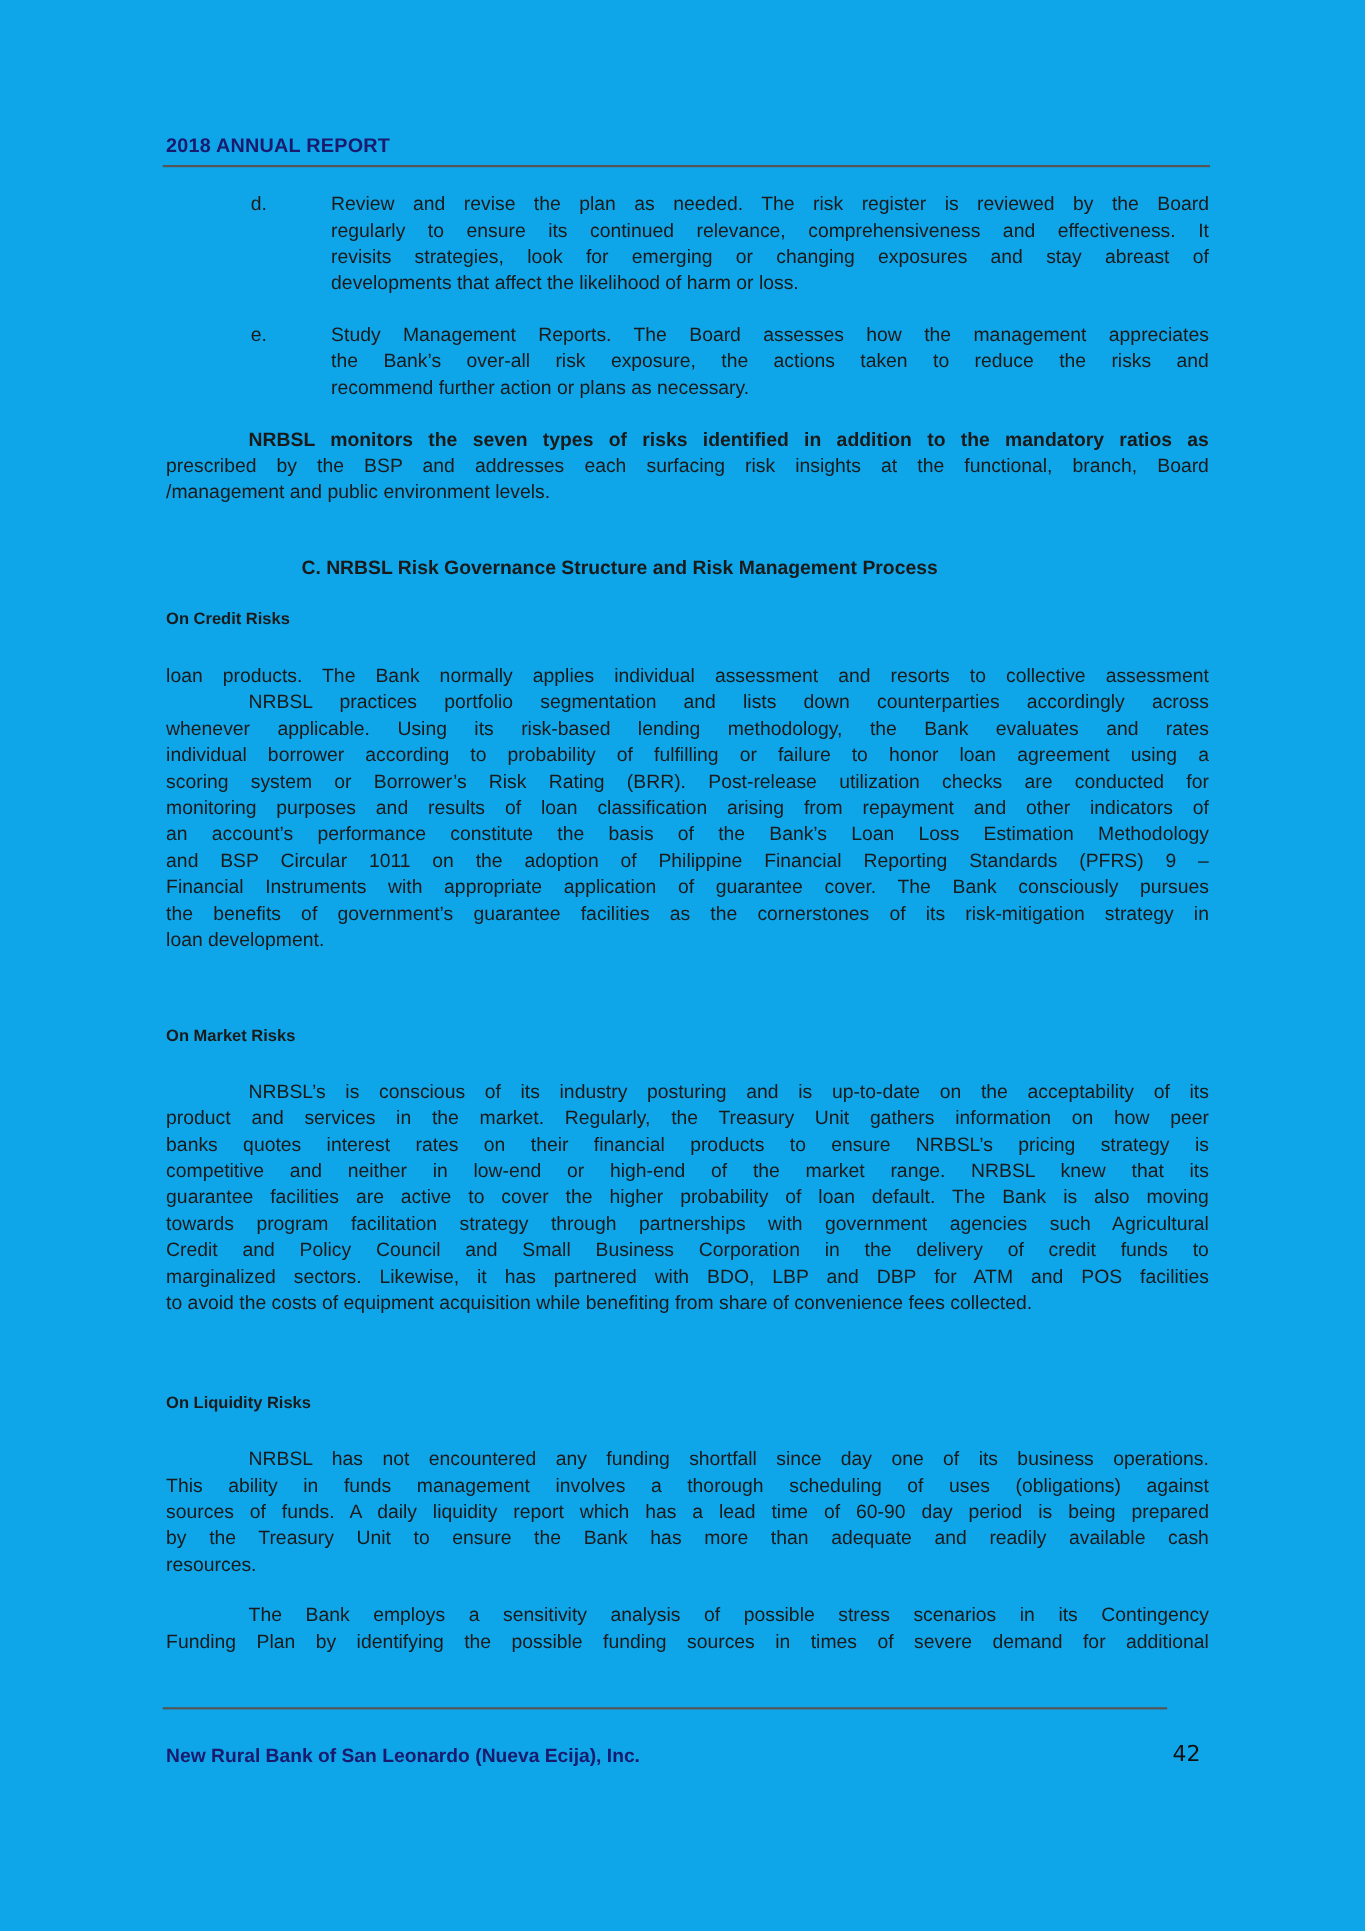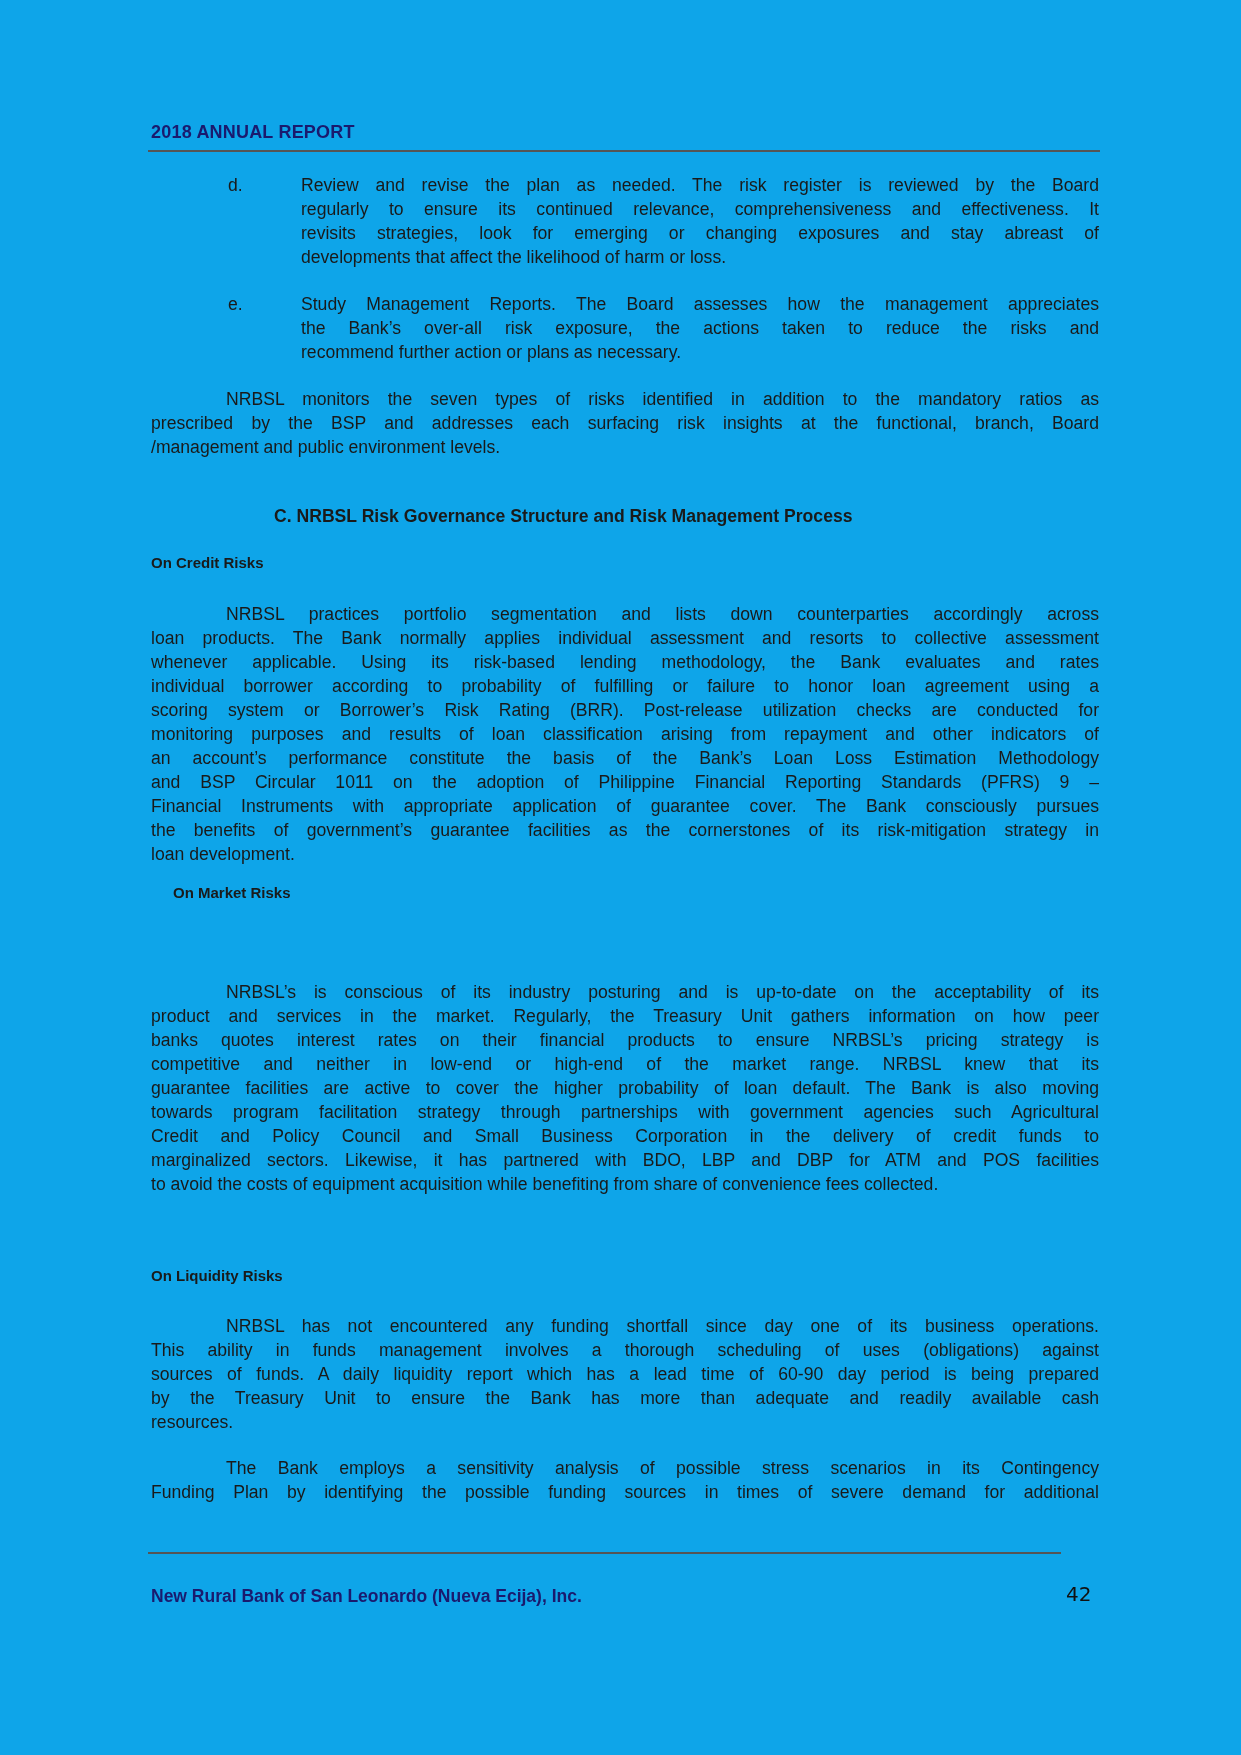--- a/index.html
+++ b/index.html
@@ -60,43 +60,43 @@
   </div>
 
   <div class="txt item-letter" style="top:292px;">e.</div>
   <div class="txt item-col" style="top:292px;">
     <span class="line j">Study Management Reports. The Board assesses how the management appreciates</span>
     <span class="line j">the Bank’s over-all risk exposure, the actions taken to reduce the risks and</span>
     <span class="line">recommend further action or plans as necessary.</span>
   </div>
 
   <div class="txt body-col" style="top:387px;">
-    <span class="line j" style="padding-left:75px; width:873px;">NRBSL monitors the seven types of risks identified in addition to the mandatory ratios as</span>
+    <span class="line j" style="padding-left:75px; width:873px;font-weight:bold;">NRBSL monitors the seven types of risks identified in addition to the mandatory ratios as</span>
     <span class="line j">prescribed by the BSP and addresses each surfacing risk insights at the functional, branch, Board</span>
     <span class="line">/management and public environment levels.</span>
   </div>
 
   <div class="section-heading" style="top:506px;">C.   NRBSL Risk Governance Structure and Risk Management Process</div>
 
   <div class="sub-heading" style="top:554px;">On Credit Risks</div>
   <div class="txt body-col" style="top:602px;">
+    <span class="line j">loan products. The Bank normally applies individual assessment and resorts to collective assessment</span>
     <span class="line j" style="padding-left:75px; width:873px;">NRBSL practices portfolio segmentation and lists down counterparties accordingly across</span>
-    <span class="line j">loan products. The Bank normally applies individual assessment and resorts to collective assessment</span>
     <span class="line j">whenever applicable. Using its risk-based lending methodology, the Bank evaluates and rates</span>
     <span class="line j">individual borrower according to probability of fulfilling or failure to honor loan agreement using a</span>
     <span class="line j">scoring system or Borrower’s Risk Rating (BRR). Post-release utilization checks are conducted for</span>
     <span class="line j">monitoring purposes and results of loan classification arising from repayment and other indicators of</span>
     <span class="line j">an account’s performance constitute the basis of the Bank’s Loan Loss Estimation Methodology</span>
     <span class="line j">and BSP Circular 1011 on the adoption of Philippine Financial Reporting Standards (PFRS) 9 –</span>
     <span class="line j">Financial Instruments with appropriate application of guarantee cover. The Bank consciously pursues</span>
     <span class="line j">the benefits of government’s guarantee facilities as the cornerstones of its risk-mitigation strategy in</span>
     <span class="line">loan development.</span>
   </div>
 
-  <div class="sub-heading" style="top:884px;margin-left:22px;">On Market Risks</div>
+  <div class="sub-heading" style="top:933px;">On Market Risks</div>
   <div class="txt body-col" style="top:980px;">
     <span class="line j" style="padding-left:75px; width:873px;">NRBSL’s is conscious of its industry posturing and is up-to-date on the acceptability of its</span>
     <span class="line j">product and services in the market. Regularly, the Treasury Unit gathers information on how peer</span>
     <span class="line j">banks quotes interest rates on their financial products to ensure NRBSL’s pricing strategy is</span>
     <span class="line j">competitive and neither in low-end or high-end of the market range. NRBSL knew that its</span>
     <span class="line j">guarantee facilities are active to cover the higher probability of loan default. The Bank is also moving</span>
     <span class="line j">towards program facilitation strategy through partnerships with government agencies such Agricultural</span>
     <span class="line j">Credit and Policy Council and Small Business Corporation in the delivery of credit funds to</span>
     <span class="line j">marginalized sectors. Likewise, it has partnered with BDO, LBP and DBP for ATM and POS facilities</span>
     <span class="line">to avoid the costs of equipment acquisition while benefiting from share of convenience fees collected.</span>

